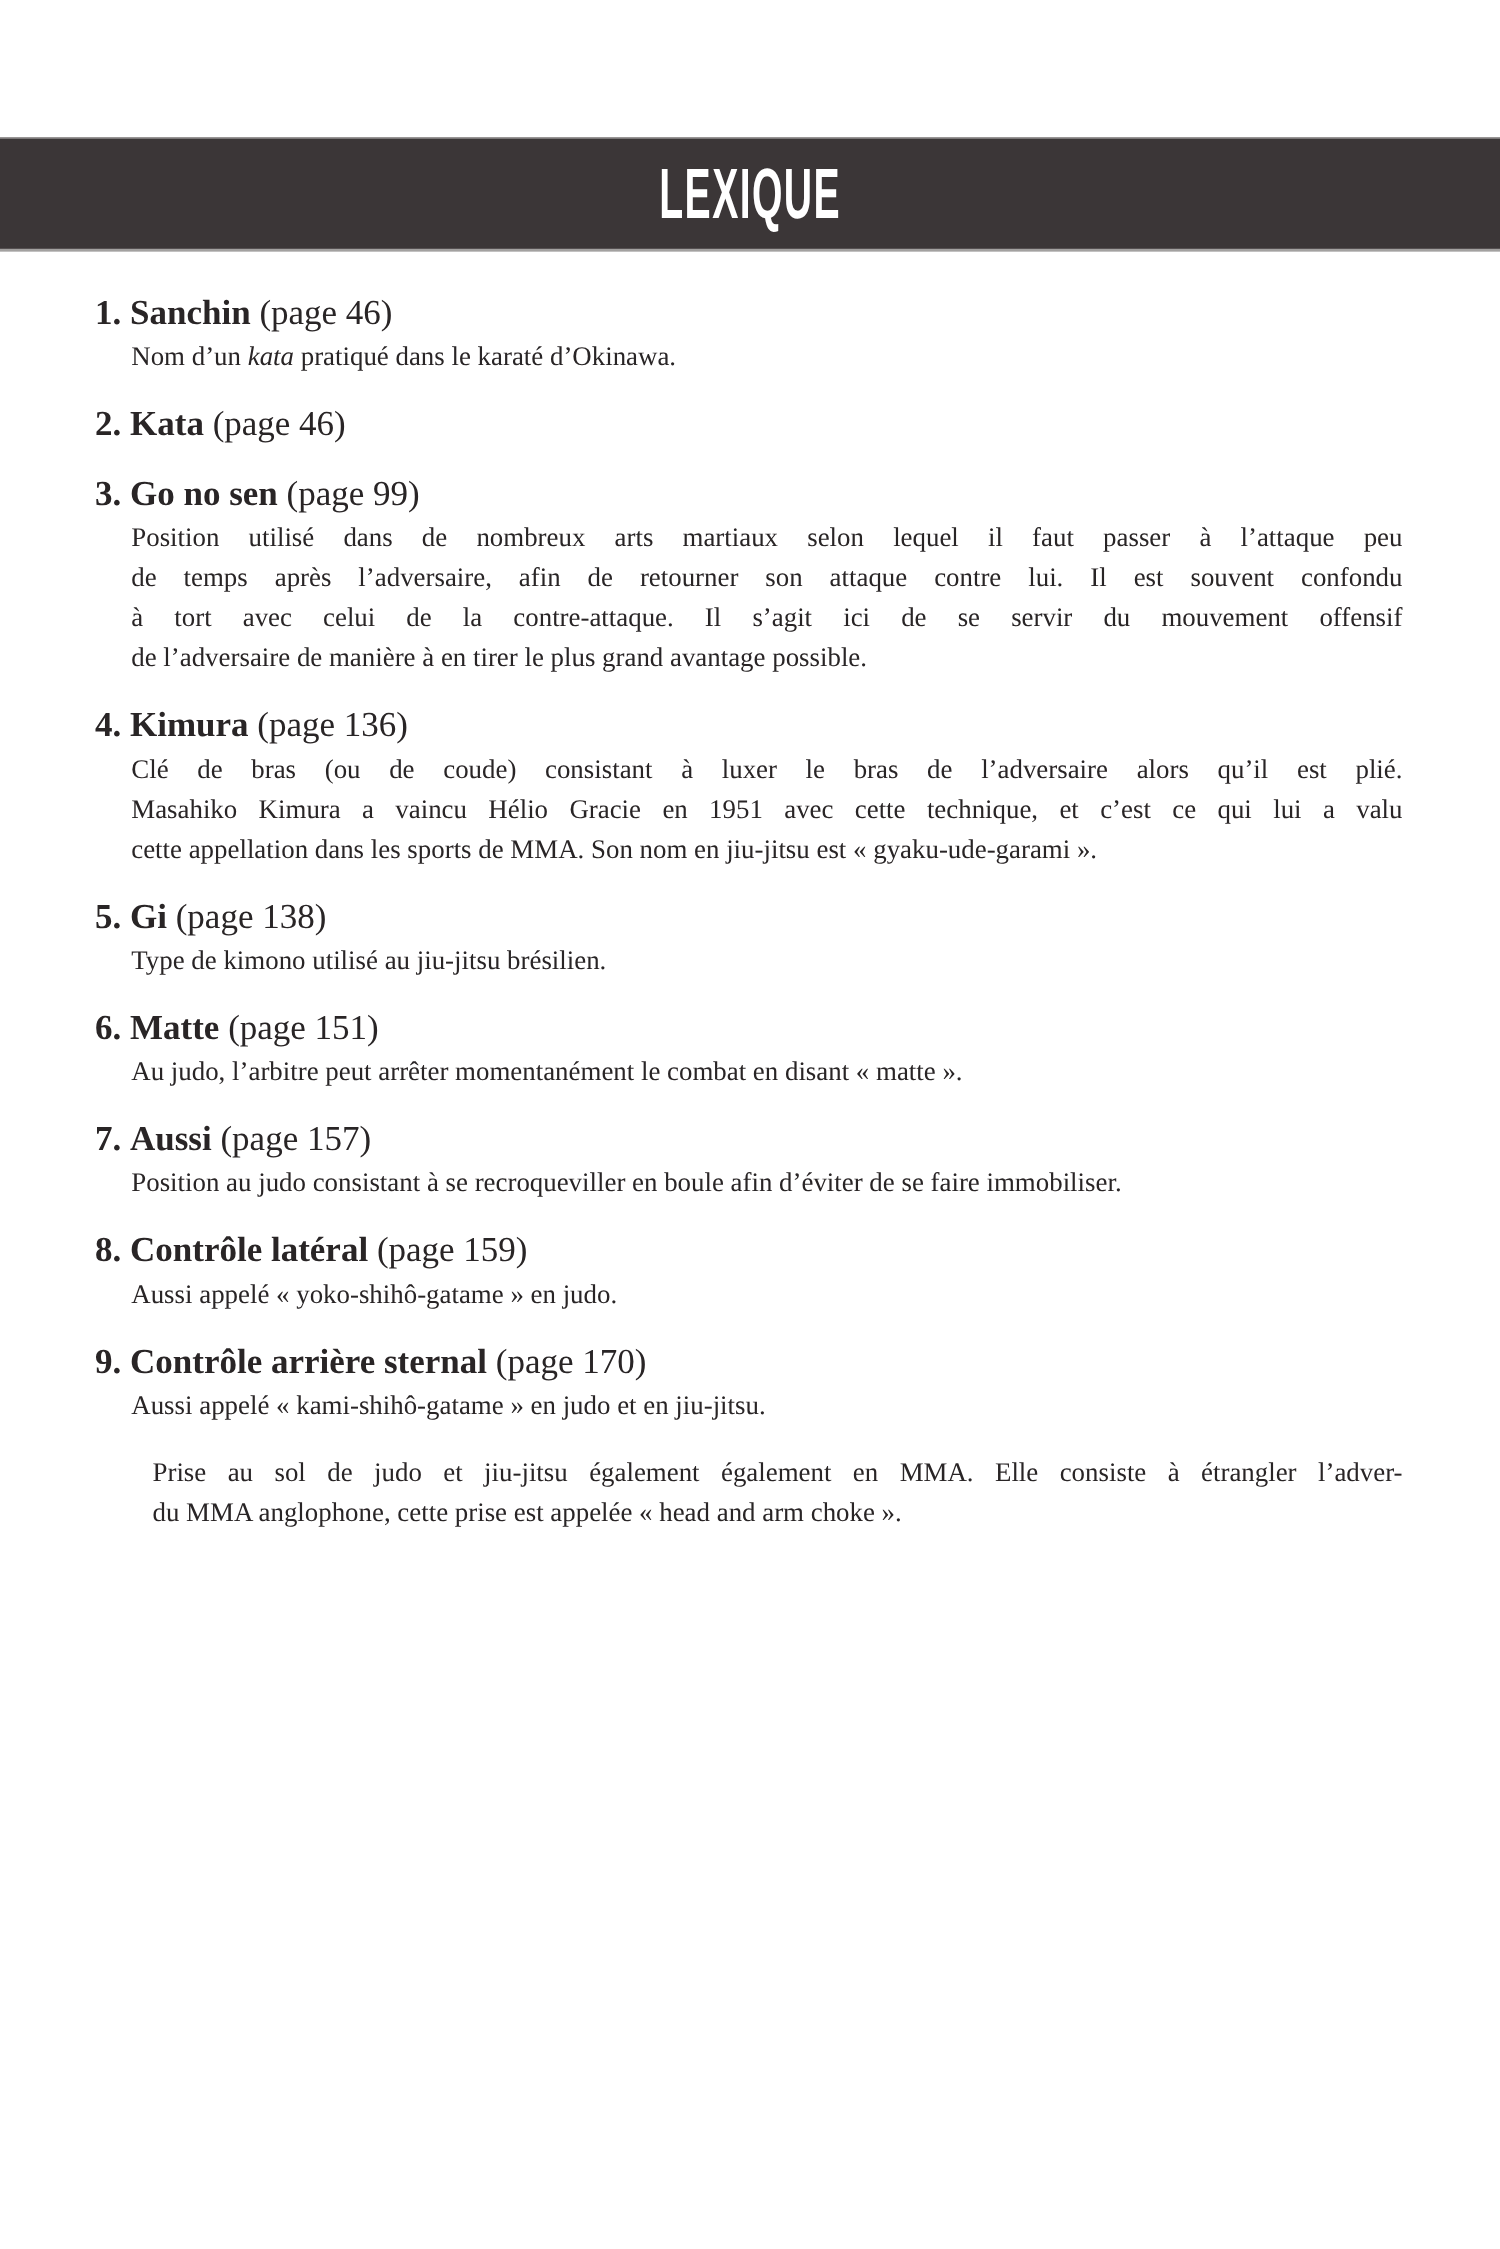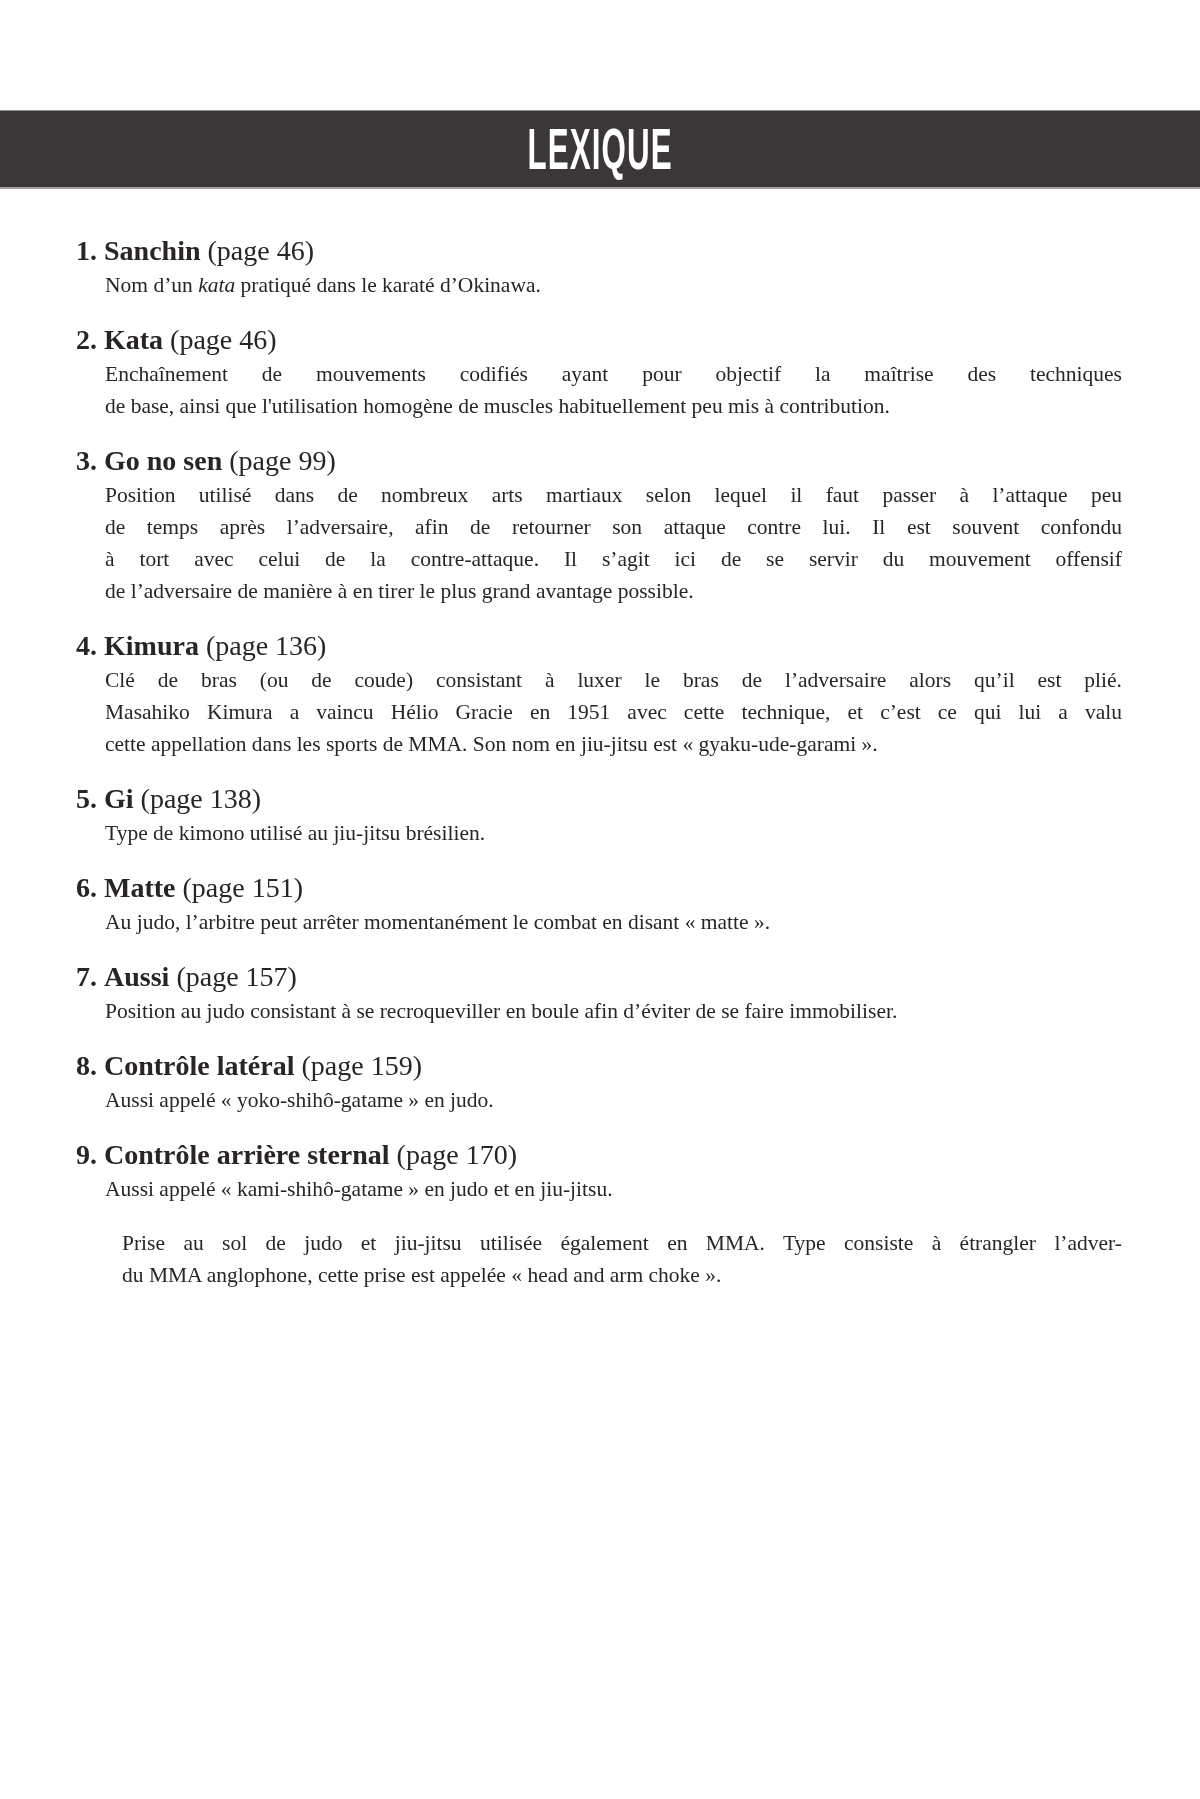--- a/index.html
+++ b/index.html
@@ -14,21 +14,21 @@
     background: #ffffff;
     overflow: hidden;
     font-family: "Liberation Serif", serif;
     color: #292526;
   }
   .header-bar {
     position: absolute;
     left: 0;
     top: 110px;
     width: 1200px;
-    height: 79px;
+    height: 91px;
     box-sizing: border-box;
     background: #3b3637;
     border-top: 1px solid #938f90;
     border-bottom: 2px solid #a3a1a0;
     display: flex;
     align-items: center;
     justify-content: center;
   }
   .title {
     font-family: "Liberation Sans", sans-serif;
@@ -89,24 +89,20 @@
   </div>
   <div class="content" id="entries">
       <div class="entry">
         <div class="term-line"><span class="num">1.</span> <span class="term">Sanchin</span> <span class="page-ref">(page 46)</span></div>
         <div class="def">
           <div class="def-line"><span>Nom d’un </span><span class="it">kata</span><span> pratiqué dans le karaté d’Okinawa.</span></div>
         </div>
       </div>
       <div class="entry">
         <div class="term-line"><span class="num">2.</span> <span class="term">Kata</span> <span class="page-ref">(page 46)</span></div>
-        <div class="def">
-          <div class="def-line j"><span>Enchaînement de mouvements codifiés ayant pour objectif la maîtrise des techniques</span></div>
-          <div class="def-line"><span>de base, ainsi que l'utilisation homogène de muscles habituellement peu mis à contribution.</span></div>
-        </div>
       </div>
       <div class="entry">
         <div class="term-line"><span class="num">3.</span> <span class="term">Go no sen</span> <span class="page-ref">(page 99)</span></div>
         <div class="def">
           <div class="def-line j"><span>Position utilisé dans de nombreux arts martiaux selon lequel il faut passer à l’attaque peu</span></div>
           <div class="def-line j"><span>de temps après l’adversaire, afin de retourner son attaque contre lui. Il est souvent confondu</span></div>
           <div class="def-line j"><span>à tort avec celui de la contre-attaque. Il s’agit ici de se servir du mouvement offensif</span></div>
           <div class="def-line"><span>de l’adversaire de manière à en tirer le plus grand avantage possible.</span></div>
         </div>
       </div>
@@ -143,18 +139,18 @@
         </div>
       </div>
       <div class="entry">
         <div class="term-line"><span class="num">9.</span> <span class="term">Contrôle arrière sternal</span> <span class="page-ref">(page 170)</span></div>
         <div class="def">
           <div class="def-line"><span>Aussi appelé « kami-shihô-gatame » en judo et en jiu-jitsu.</span></div>
         </div>
       </div>
       <div class="entry wide-num">
         <div class="def">
-          <div class="def-line j"><span>Prise au sol de judo et jiu-jitsu utilisée également en MMA. Type consiste à étrangler l’adver-</span></div>
+          <div class="def-line j"><span>Prise au sol de judo et jiu-jitsu également également en MMA. Elle consiste à étrangler l’adver-</span></div>
           <div class="def-line"><span>du MMA anglophone, cette prise est appelée « head and arm choke ».</span></div>
         </div>
       </div>
     </div>
 </div>
 
 </body></html>

